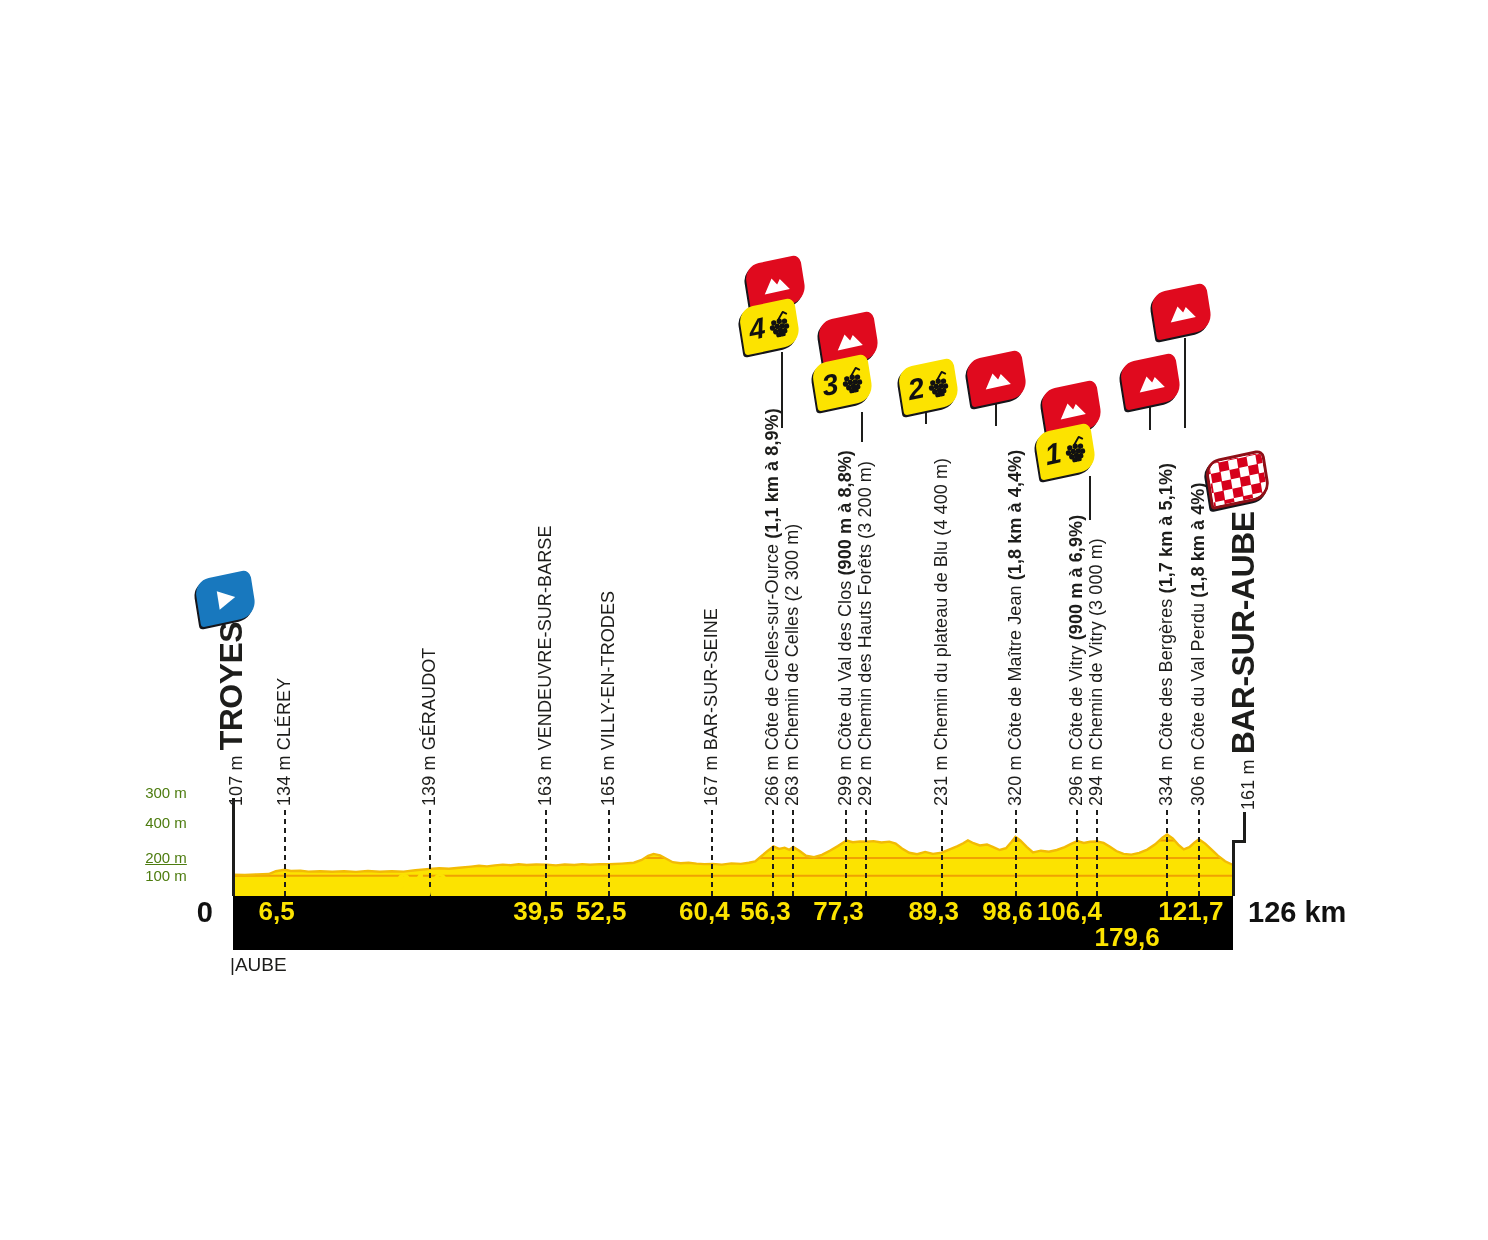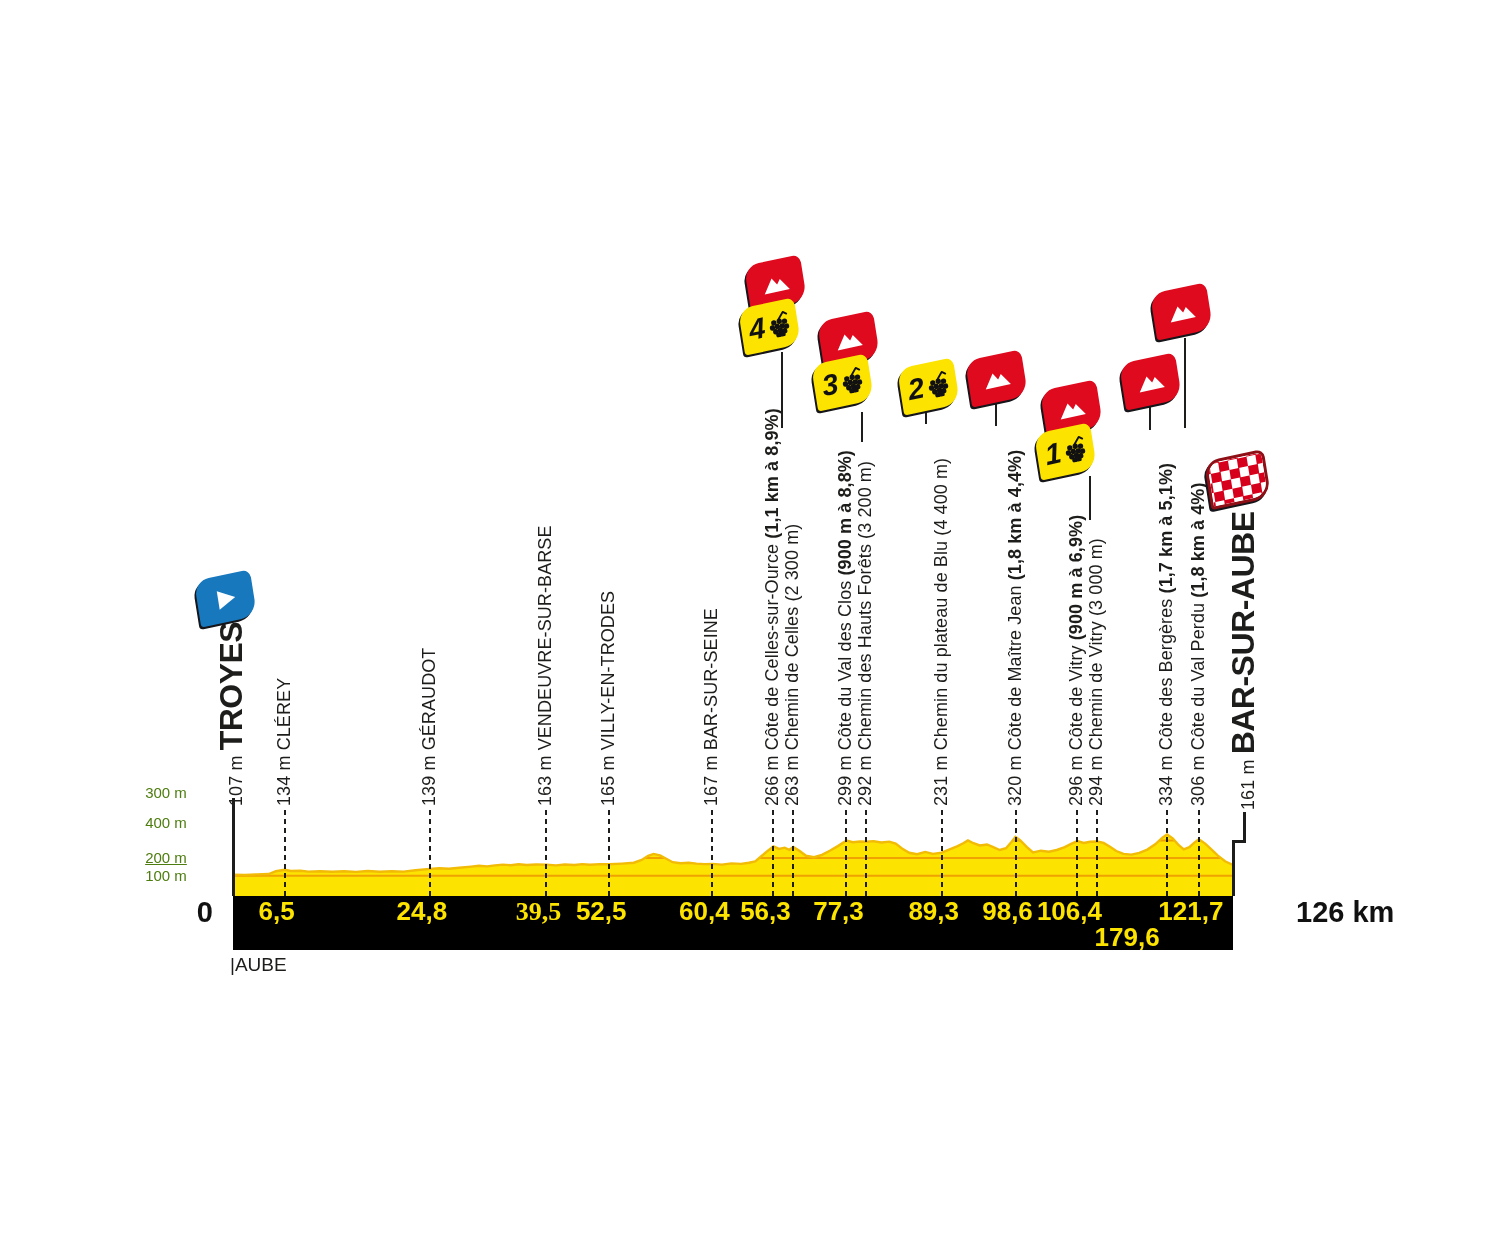--- a/index.html
+++ b/index.html
@@ -55,21 +55,21 @@
       <polygon points="0,92 0.0,70.6 11.9,70.9 23.8,70.4 35.7,70.0 42.9,67.2 51.6,65.8 57.9,67.0 67.5,66.7 75.4,67.6 87.3,67.2 99.2,67.7 111.1,67.2 123.0,67.9 134.9,67.0 146.8,67.7 158.7,67.2 170.6,67.6 182.5,66.3 196.8,64.9 206.3,64.2 215.9,64.7 226.2,63.7 238.1,62.6 246.0,61.7 254.0,62.4 261.9,61.4 269.8,60.6 277.8,61.2 285.7,60.3 293.7,61.0 303.2,60.5 313.5,60.6 323.0,61.4 331.7,60.5 341.3,61.0 349.2,60.1 357.1,60.8 366.7,60.1 376.2,60.3 388.9,59.6 400.8,58.7 408.7,55.9 415.1,51.8 420.6,49.9 427.0,51.4 433.3,54.8 439.7,58.2 447.6,59.2 455.6,58.7 463.5,59.6 471.4,60.1 479.4,59.9 488.9,60.6 498.4,59.4 507.9,59.9 515.9,58.7 522.2,57.3 528.6,52.0 534.9,46.7 540.5,42.4 546.0,44.9 551.6,43.7 556.3,45.8 560.3,42.9 566.7,47.0 573.0,51.8 581.0,53.2 588.9,50.9 596.8,46.7 604.8,42.1 613.5,36.6 619.8,38.2 627.0,37.5 633.3,37.8 640.5,37.1 648.4,38.5 656.3,37.6 662.7,39.6 669.0,44.4 676.2,48.8 684.1,50.2 692.1,47.9 700.0,49.9 708.7,48.6 716.7,45.3 724.6,42.1 730.2,39.2 734.9,36.4 740.5,39.2 746.8,41.4 754.0,40.5 760.3,43.1 766.7,46.0 773.0,44.2 778.6,37.8 782.5,32.9 787.3,36.4 793.7,42.8 800.0,48.4 807.9,46.7 815.9,47.7 823.8,46.0 831.7,43.1 838.1,39.9 844.4,37.1 850.8,38.9 857.1,37.8 864.3,37.5 870.6,38.9 877.0,42.8 883.3,47.0 890.5,49.9 898.4,50.6 906.3,48.8 914.3,45.6 922.2,40.3 929.4,33.6 934.1,30.4 939.7,34.3 945.2,40.6 950.8,45.3 956.3,43.1 961.1,38.9 965.9,35.3 972.2,39.6 978.6,45.6 984.9,51.6 992.1,57.3 1000.0,61.0 1000,92" fill="#fce300"></polygon>
       <line x1="0" x2="1000" y1="71.8" y2="71.8" stroke="#f0a202" stroke-width="2" clip-path="url(#pc)"></line>
       <line x1="0" x2="1000" y1="54.1" y2="54.1" stroke="#f0a202" stroke-width="2" clip-path="url(#pc)"></line>
       <line x1="0" x2="1000" y1="36.4" y2="36.4" stroke="#f0a202" stroke-width="2" clip-path="url(#pc)"></line>
       <polyline points="0.0,70.6 11.9,70.9 23.8,70.4 35.7,70.0 42.9,67.2 51.6,65.8 57.9,67.0 67.5,66.7 75.4,67.6 87.3,67.2 99.2,67.7 111.1,67.2 123.0,67.9 134.9,67.0 146.8,67.7 158.7,67.2 170.6,67.6 182.5,66.3 196.8,64.9 206.3,64.2 215.9,64.7 226.2,63.7 238.1,62.6 246.0,61.7 254.0,62.4 261.9,61.4 269.8,60.6 277.8,61.2 285.7,60.3 293.7,61.0 303.2,60.5 313.5,60.6 323.0,61.4 331.7,60.5 341.3,61.0 349.2,60.1 357.1,60.8 366.7,60.1 376.2,60.3 388.9,59.6 400.8,58.7 408.7,55.9 415.1,51.8 420.6,49.9 427.0,51.4 433.3,54.8 439.7,58.2 447.6,59.2 455.6,58.7 463.5,59.6 471.4,60.1 479.4,59.9 488.9,60.6 498.4,59.4 507.9,59.9 515.9,58.7 522.2,57.3 528.6,52.0 534.9,46.7 540.5,42.4 546.0,44.9 551.6,43.7 556.3,45.8 560.3,42.9 566.7,47.0 573.0,51.8 581.0,53.2 588.9,50.9 596.8,46.7 604.8,42.1 613.5,36.6 619.8,38.2 627.0,37.5 633.3,37.8 640.5,37.1 648.4,38.5 656.3,37.6 662.7,39.6 669.0,44.4 676.2,48.8 684.1,50.2 692.1,47.9 700.0,49.9 708.7,48.6 716.7,45.3 724.6,42.1 730.2,39.2 734.9,36.4 740.5,39.2 746.8,41.4 754.0,40.5 760.3,43.1 766.7,46.0 773.0,44.2 778.6,37.8 782.5,32.9 787.3,36.4 793.7,42.8 800.0,48.4 807.9,46.7 815.9,47.7 823.8,46.0 831.7,43.1 838.1,39.9 844.4,37.1 850.8,38.9 857.1,37.8 864.3,37.5 870.6,38.9 877.0,42.8 883.3,47.0 890.5,49.9 898.4,50.6 906.3,48.8 914.3,45.6 922.2,40.3 929.4,33.6 934.1,30.4 939.7,34.3 945.2,40.6 950.8,45.3 956.3,43.1 961.1,38.9 965.9,35.3 972.2,39.6 978.6,45.6 984.9,51.6 992.1,57.3 1000.0,61.0" fill="none" stroke="#f2bb05" stroke-width="2.4"></polyline>
     </svg>
 
   <div id="bar"></div>
 
   <div class="endlab" style="left:153px;top:897px;width:60px;text-align:right;">0</div>
-  <div class="endlab" style="left:1248px;top:897px;margin-left:48px;">126 km</div>
+  <div class="endlab" style="left:1248px;top:897px;">126 km</div>
   <div id="dept" style="left:230px;top:954px;">|AUBE</div>
 
   <div id="gen">
       <div class="solidline" style="left: 232px; top: 798px; width: 3px; height: 98px;"></div>
       <div class="wp major" style="left: 214px; top: 806px;"><span>107 m </span><span class="big">TROYES</span></div>
       <div class="dash" style="left: 283.587px;"></div>
       <div class="wp" style="left: 273.587px; top: 806px;"><span>134 m </span><span class="">CLÉREY</span></div>
       <div class="dash" style="left: 428.825px;"></div>
       <div class="wp" style="left: 418.825px; top: 806px;"><span>139 m </span><span class="">GÉRAUDOT</span></div>
       <div class="dash" style="left: 545.492px;"></div>
@@ -221,22 +221,22 @@
       <div class="wp major" style="left: 1226px; top: 810px;"><span>161 m </span><span class="big">BAR-SUR-AUBE</span></div>
       <div class="badge b-blue" style="left: 197px; top: 575px;">
         <svg width="24" height="24" viewBox="0 0 18 18">
           <path d="M3 2 L16 9 L3 16 Z" fill="#fff"></path>
         </svg>
       </div>
       <div class="badge b-fin" style="left: 1207px; top: 455px;">
         <div class="checks"></div>
       </div>
       <div class="km" style="left: 228.587px; top: 898px;">6,5</div>
-      <div class="km" style="left: 373.825px; top: 898px; text-align: center;">24,8</div>
-      <div class="km" style="left: 490.492px; top: 898px; font-family: Liberation Serif, serif;">39,5</div>
+      <div class="km" style="left: 373.825px; top: 870px; text-align: center;">24,8</div>
+      <div class="km" style="left: 490.492px; top: 898px;">39,5</div>
       <div class="km" style="left: 553.19px; top: 898px;">52,5</div>
       <div class="km" style="left: 656.365px; top: 898px;">60,4</div>
       <div class="km" style="left: 717.476px; top: 898px;">56,3</div>
       <div class="km" style="left: 790.492px; top: 898px;">77,3</div>
       <div class="km" style="left: 885.73px; top: 898px;">89,3</div>
       <div class="km" style="left: 959.54px; top: 898px;">98,6</div>
       <div class="km" style="left: 1021.44px; top: 898px;">106,4</div>
       <div class="km" style="left: 1142.87px; top: 898px;">121,7</div>
       <div class="km" style="left: 1079.13px; top: 924px;">179,6</div>
     </div>

